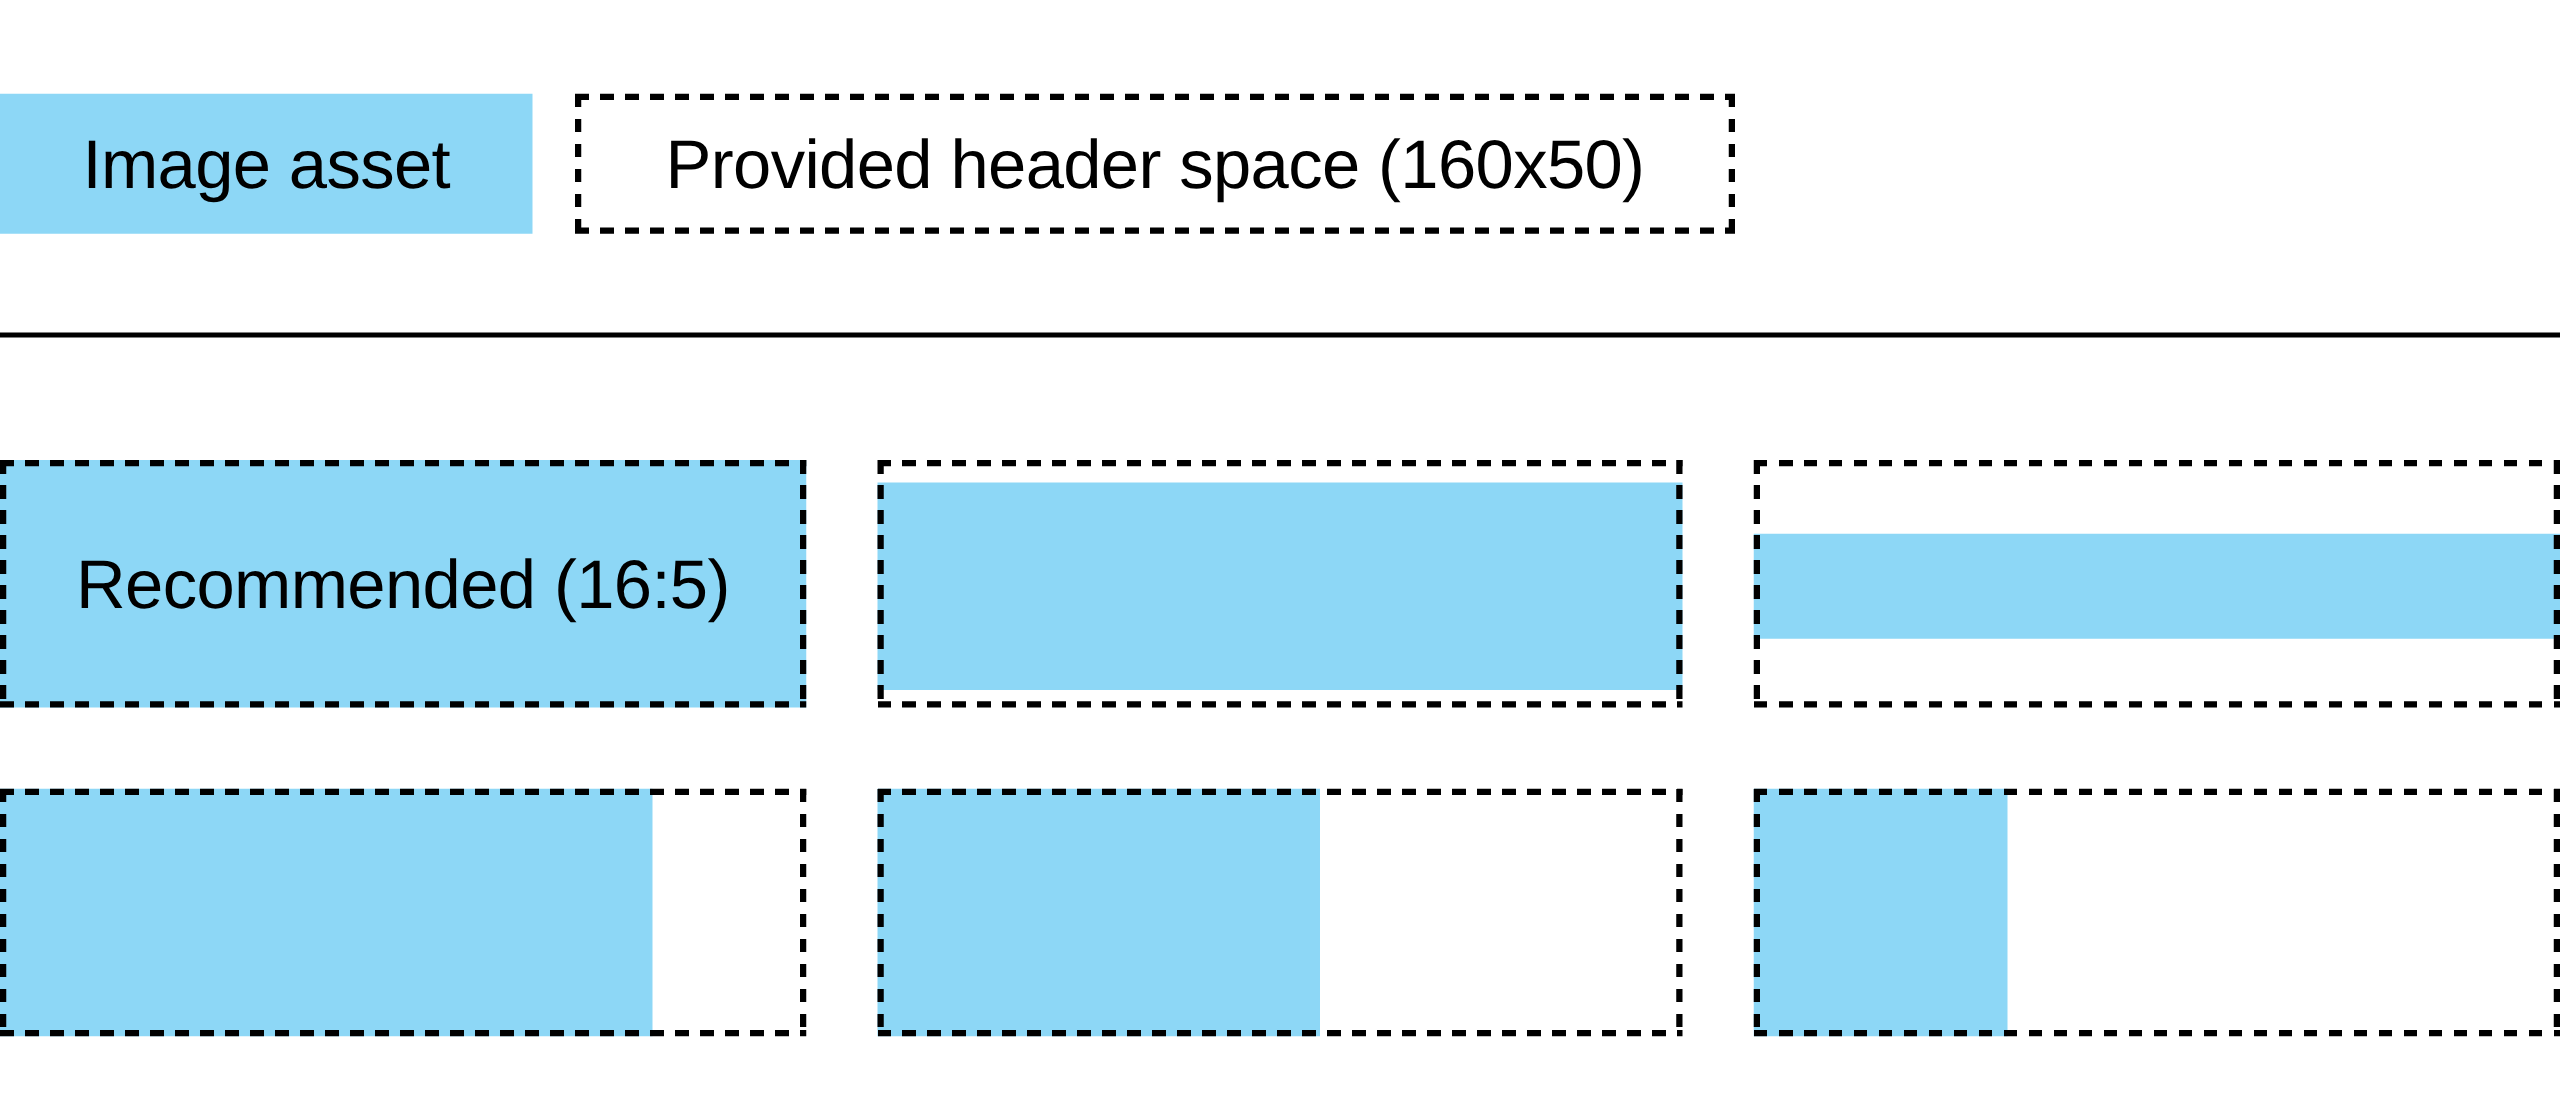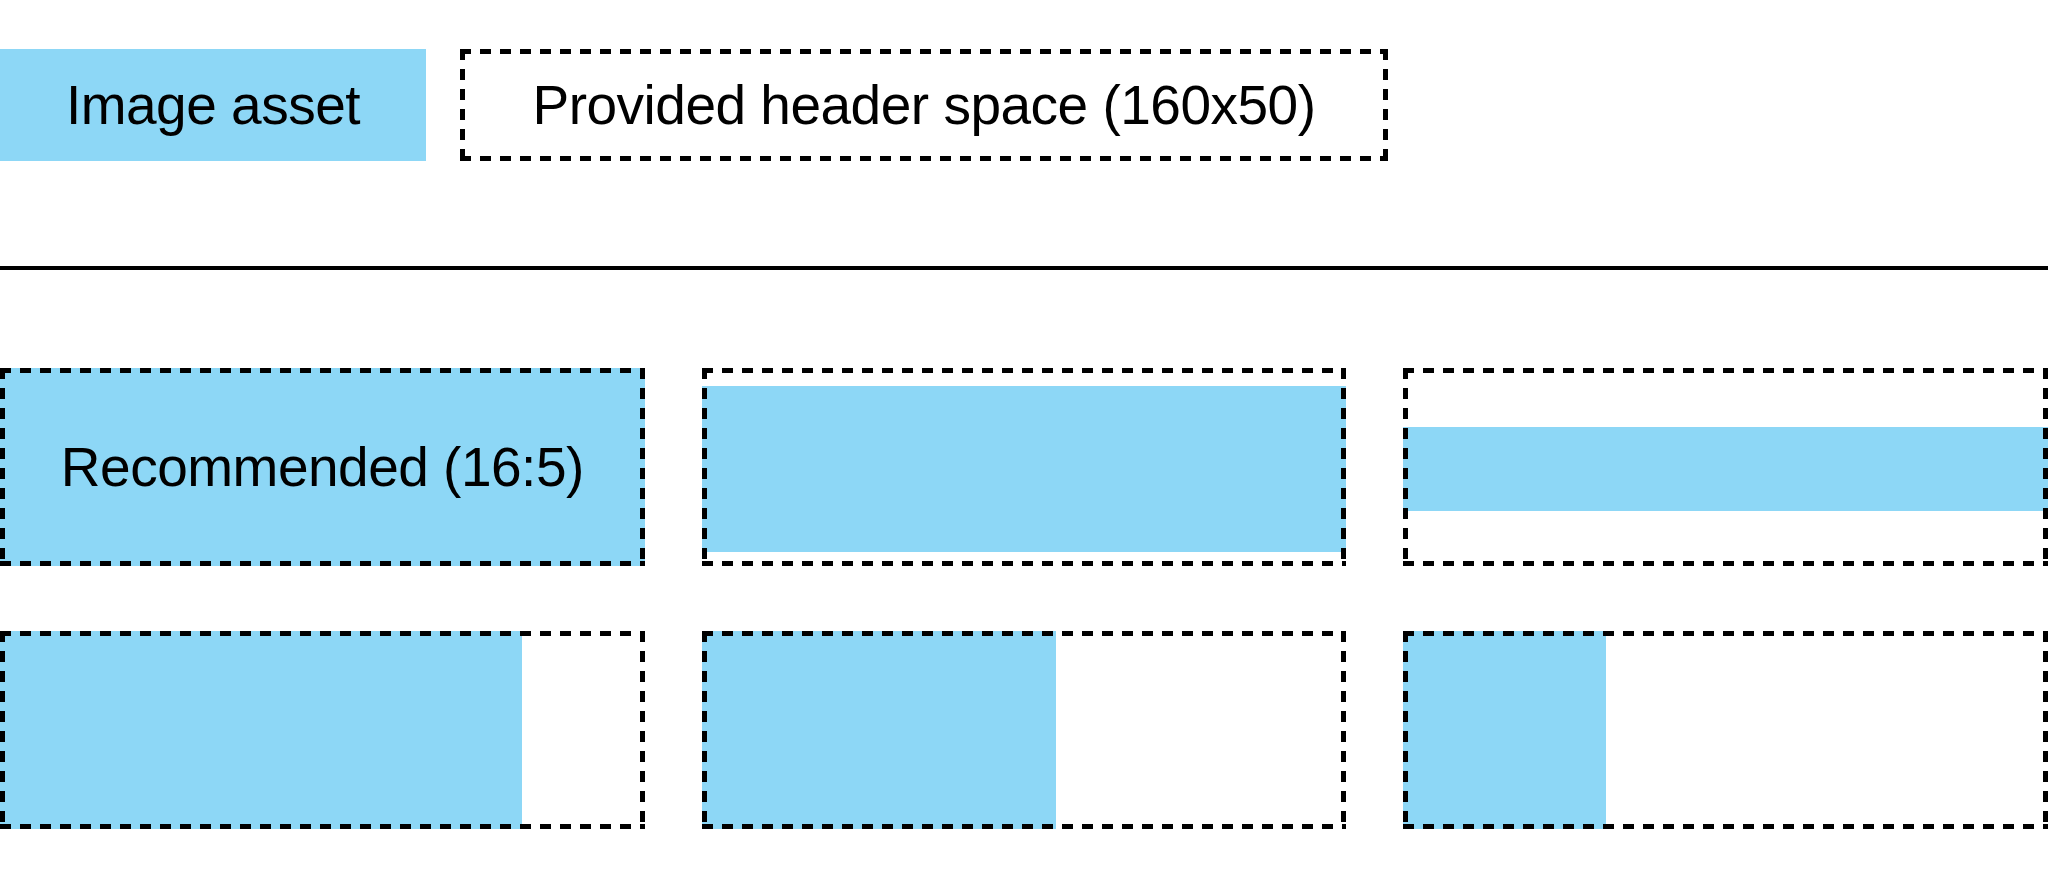--- a/index.html
+++ b/index.html
@@ -14,21 +14,21 @@
     width:2048px;height:896px;
     background:var(--page-bg);
     font-family:"Liberation Sans", sans-serif;
     overflow:hidden;
     position:relative;
   }
   .stage{width:2048px;height:896px;position:relative;}
 
   
   .legend-row{
-    position:absolute;left:0;top:49px;
+    position:absolute;left:0;top:75px;
     display:flex;gap:34px;height:112px;text-align:center;
   }
   .legend-asset{
     width:426px;height:112px;
     background:var(--asset-blue);
     display:flex;align-items:center;justify-content:center;
   }
   .legend-space{
     width:928px;height:112px;
     position:relative;

